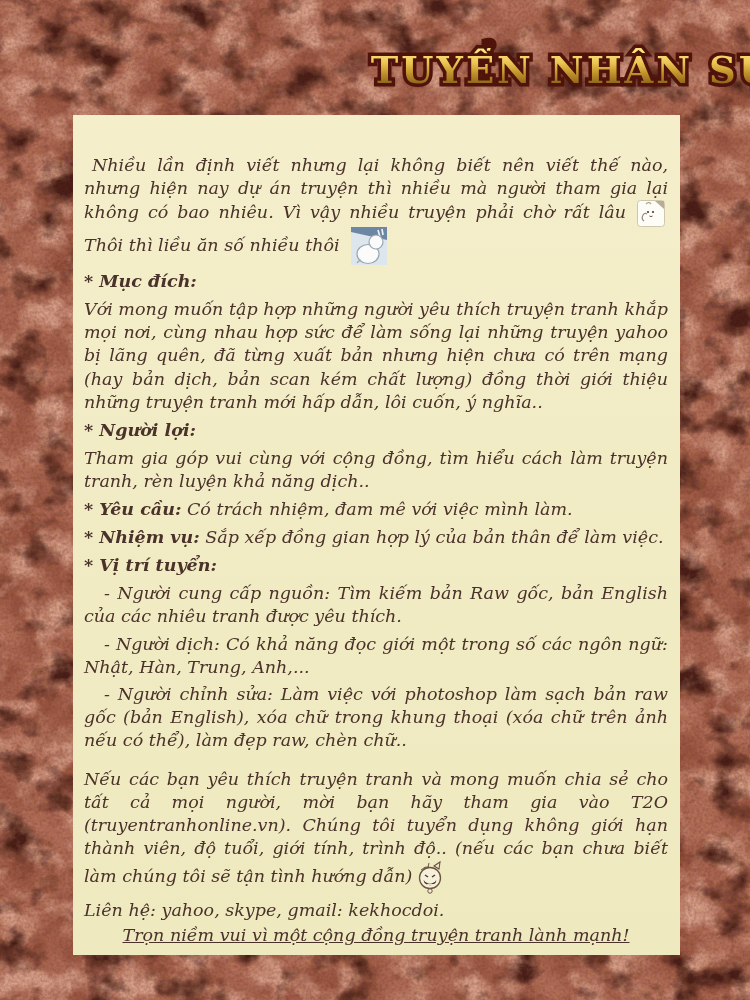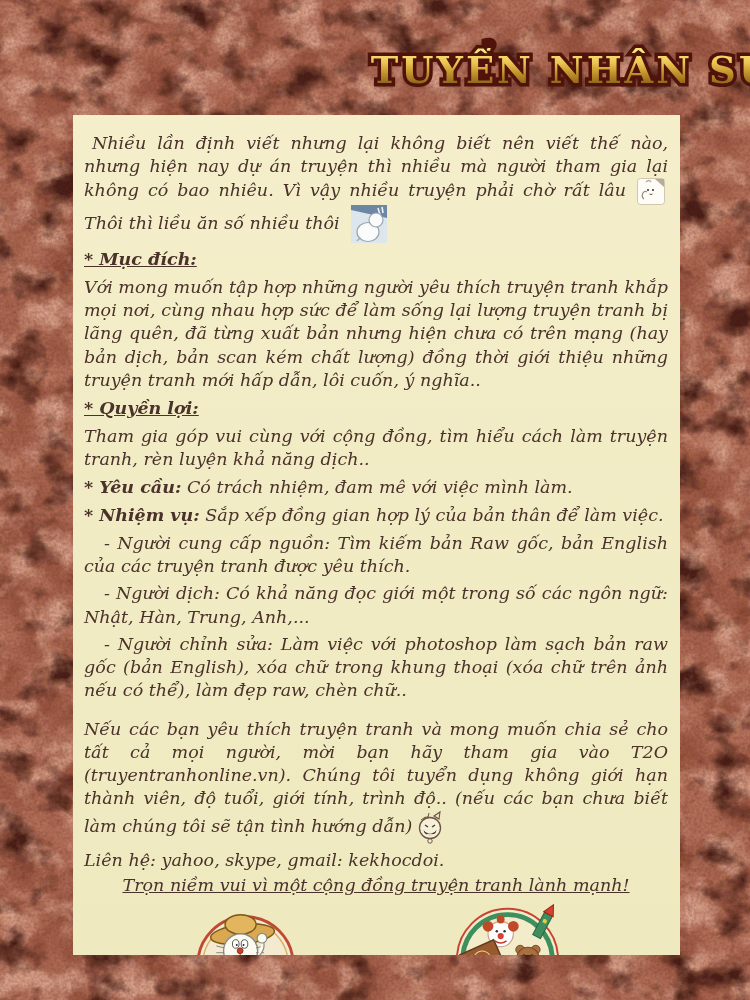--- a/index.html
+++ b/index.html
@@ -25,27 +25,27 @@
     position:relative;
     background:linear-gradient(180deg,#f9e47e 8%,#ecc552 34%,#c0912a 58%,#8a641a 82%,#c59d3d 100%);
     -webkit-background-clip:text;background-clip:text;color:transparent;
   }
 
   
   .panel{
     position:absolute;left:73px;top:115px;width:607px;height:840px;
     background:#f2ecc6;
     background-image:linear-gradient(180deg,#f4eecb 0%,#f1ebc3 60%,#efe9c0 100%);
-    box-sizing:border-box;padding:12px 12px 0 11px;z-index:2;
+    box-sizing:border-box;padding:34px 12px 0 11px;z-index:2;
     color:#4a322a;overflow:hidden;
   }
   .panel p{margin:5px 0;font-size:17.5px;line-height:1.32;font-style:italic;text-align:justify;}
   .panel .indent{text-indent:8px;}
   .panel .item{text-indent:20px;margin:4px 0;}
-  .heading{font-weight:bold;font-style:italic;font-size:18px;margin:8px 0 2px;text-align:left;text-decoration:underline;}
+  .heading{font-weight:bold;font-style:italic;font-size:18px;margin:8px 0 2px;text-align:left;}
   .inlinehead{font-weight:bold;margin-top:40px;}
   .gap-top{margin-top:16px !important;}
   .contact-line{font-size:22px;text-align:center;margin:2px 0 2px !important;text-indent:0 !important;}
   .slogan-line{font-size:22px;text-align:center !important;margin:2px 0 0 !important;text-indent:0 !important;text-decoration:underline;}
 
   .emote{display:inline-block;vertical-align:middle;margin:0 3px;line-height:0;}
   .emote svg{display:inline-block;}
 
   
   .logos{display:flex;justify-content:space-evenly;align-items:flex-end;margin-top:4px;}
@@ -107,30 +107,31 @@
         </svg></span><span>Thôi thì liều ăn số nhiều thôi</span><span class="emote"><svg width="36" height="38" viewBox="0 0 36 38">
           <rect width="36" height="38" fill="#dde6ec"></rect>
           <polygon points="0,0 36,0 36,13 0,5" fill="#6b87a4"></polygon>
           <path d="M27,3 l2,7 M31,2 l1,6" stroke="#f0f4f8" stroke-width="1.6"></path>
           <ellipse cx="17" cy="27" rx="11" ry="9.5" fill="#fbfbfb" stroke="#9aa7b0" stroke-width="1.2"></ellipse>
           <circle cx="25" cy="15" r="7" fill="#fbfbfb" stroke="#9aa7b0" stroke-width="1.2"></circle>
           <path d="M10,33 q-3,1 -4,3" stroke="#9aa7b0" stroke-width="1.2" fill="none"></path>
         </svg></span></p>
 
   <p class="heading">* Mục đích:</p>
-  <p>Với mong muốn tập hợp những người yêu thích truyện tranh khắp mọi nơi, cùng nhau hợp sức để làm sống lại lượng truyện tranh bị lãng quên, đã từng xuất bản nhưng hiện chưa có trên mạng (hay bản dịch, bản scan kém chất lượng) đồng thời giới thiệu những truyện tranh mới hấp dẫn, lôi cuốn, ý nghĩa..</p>
-
-  <p class="heading">* Quyền lợi:</p>
+  <p>Với mong muốn tập hợp những người yêu thích truyện tranh khắp mọi nơi, cùng nhau hợp sức để làm sống lại những truyện yahoo bị lãng quên, đã từng xuất bản nhưng hiện chưa có trên mạng (hay bản dịch, bản scan kém chất lượng) đồng thời giới thiệu những truyện tranh mới hấp dẫn, lôi cuốn, ý nghĩa..</p>
+
+  <p class="heading">* Người lợi:</p>
   <p>Tham gia góp vui cùng với cộng đồng, tìm hiểu cách làm truyện tranh, rèn luyện khả năng dịch..</p>
 
   <p><span class="inlinehead">* Yêu cầu:</span> <span>Có trách nhiệm, đam mê với việc mình làm.</span></p>
 
   <p><span class="inlinehead">* Nhiệm vụ:</span> <span>Sắp xếp đồng gian hợp lý của bản thân để làm việc.</span></p>
 
-  <p class="item">- Người cung cấp nguồn: Tìm kiếm bản Raw gốc, bản English của các truyện tranh được yêu thích.</p>
+  <p class="heading">* Vị trí tuyển:</p>
+  <p class="item">- Người cung cấp nguồn: Tìm kiếm bản Raw gốc, bản English của các nhiêu tranh được yêu thích.</p>
   <p class="item">- Người dịch: Có khả năng đọc giới một trong số các ngôn ngữ: Nhật, Hàn, Trung, Anh,...</p>
   <p class="item">- Người chỉnh sửa: Làm việc với photoshop làm sạch bản raw gốc (bản English), xóa chữ trong khung thoại (xóa chữ trên ảnh nếu có thể), làm đẹp raw, chèn chữ..</p>
 
   <p class="gap-top"><span>Nếu các bạn yêu thích truyện tranh và mong muốn chia sẻ cho tất cả mọi người, mời bạn hãy tham gia vào T2O (truyentranhonline.vn). Chúng tôi tuyển dụng không giới hạn thành viên, độ tuổi, giới tính, trình độ.. (nếu các bạn chưa biết làm chúng tôi sẽ tận tình hướng dẫn)</span><span class="emote"><svg width="30" height="34" viewBox="0 0 30 34">
           <circle cx="15" cy="18" r="10.5" fill="#f6f0da" stroke="#6a5340" stroke-width="1.3"></circle>
           <path d="M19,6 l6,-4 l-1,7 Z" fill="#efe6c8" stroke="#6a5340" stroke-width="1.1"></path>
           <path d="M6,10 q4,-4 8,-3 M13,7 l1,-4" stroke="#6a5340" stroke-width="1" fill="none"></path>
           <path d="M10,15 l3,2 M20,15 l-3,2" stroke="#4a3526" stroke-width="1.4"></path>
           <path d="M8.5,20 q6.5,7.5 13,0 l-1,3 q-5.5,4.5 -11,0 Z" fill="#4a3526"></path>
           <path d="M10,21.5 h10 M12,24.5 h7" stroke="#f6f0da" stroke-width="0.9"></path>

